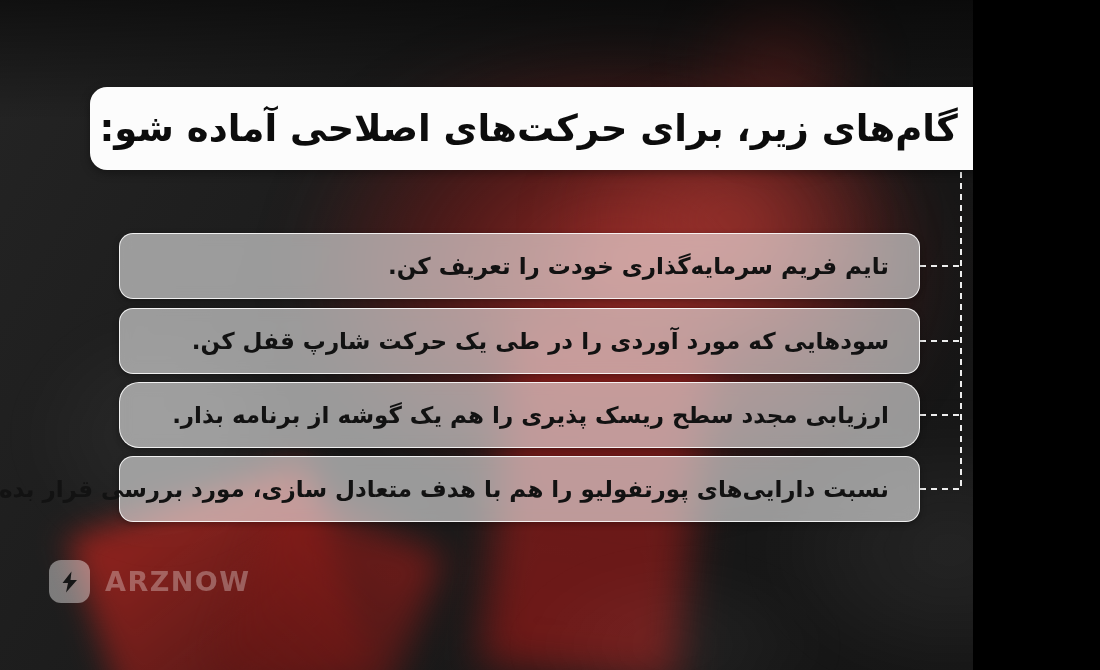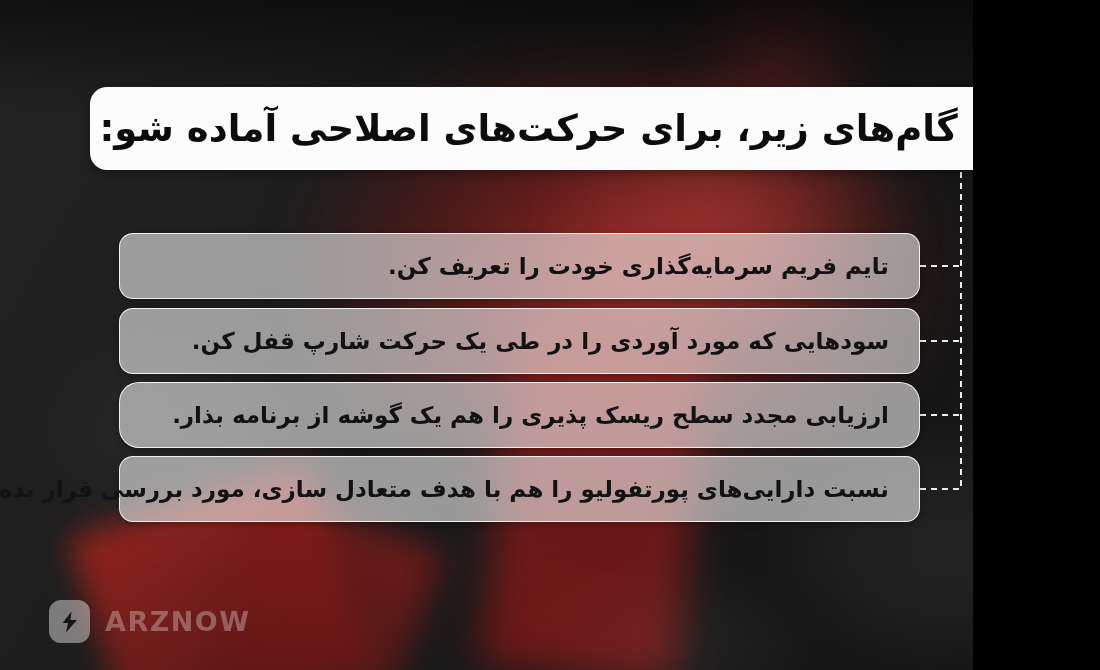--- a/index.html
+++ b/index.html
@@ -129,21 +129,21 @@
     background-image: repeating-linear-gradient(90deg, #ededed 0 6px, transparent 6px 11px);
   }
   .connector-h.c1 { top: 265px; }
   .connector-h.c2 { top: 340px; }
   .connector-h.c3 { top: 414px; }
   .connector-h.c4 { top: 488px; }
 
   
   .brand-logo {
     position: absolute;
-    left: 49px; top: 600px;
+    left: 49px; top: 560px;
     display: flex; align-items: center; gap: 15px;
   }
   .brand-icon {
     width: 41px; height: 43px;
     background: rgba(255,255,255,0.42);
     border-radius: 12px;
     display: flex; align-items: center; justify-content: center;
   }
   .brand-icon svg { width: 24px; height: 26px; }
   .brand-name {

